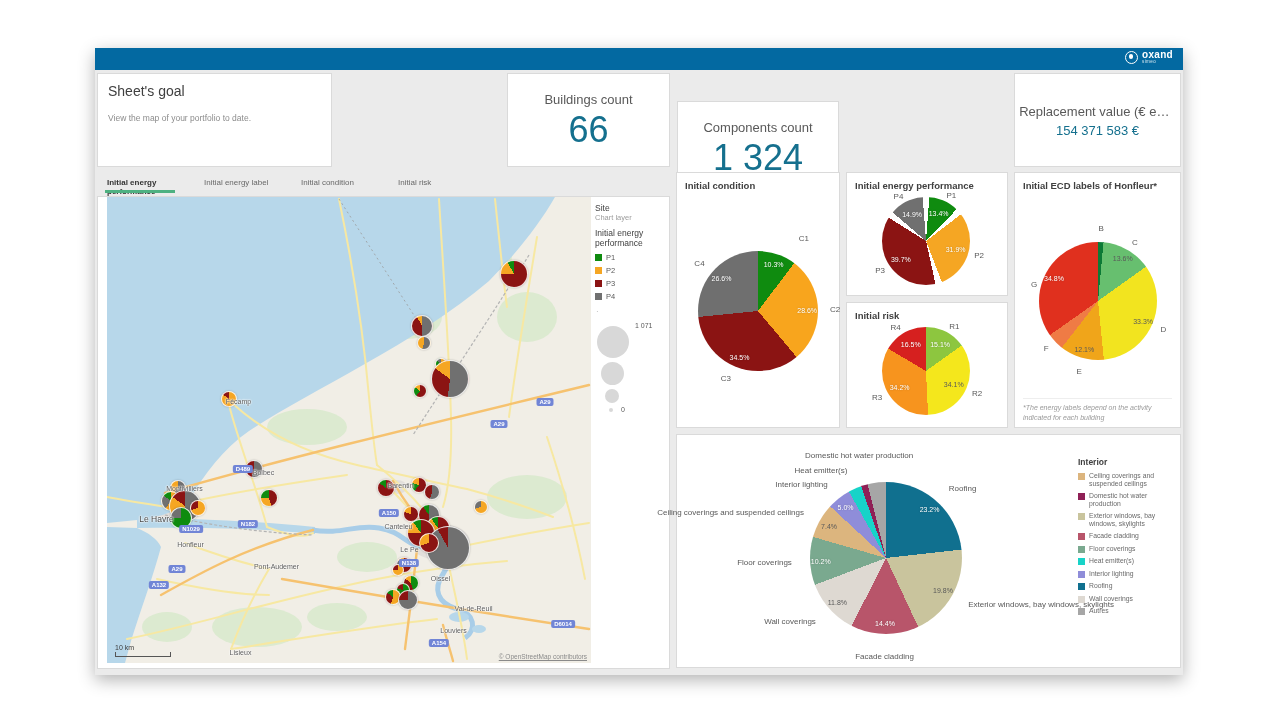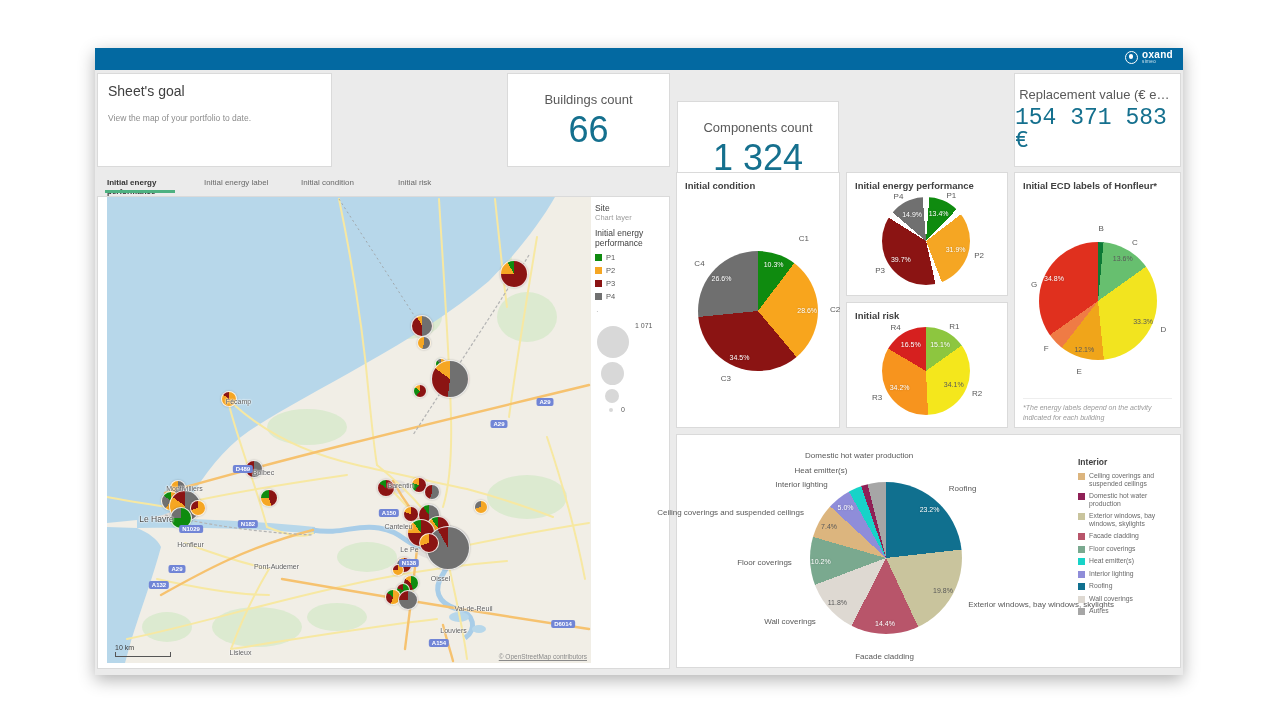--- a/index.html
+++ b/index.html
@@ -13,21 +13,21 @@
   .logo-words{line-height:1;}
   .logo-main{font-size:10px;font-weight:bold;letter-spacing:.3px;}
   .logo-sub{font-size:4.5px;opacity:.85;letter-spacing:.4px;}
   .card,.panel{position:absolute;background:#fff;border:1px solid #dadada;box-sizing:border-box;}
   .goal-title{font-size:14px;font-weight:normal;color:#404040;margin:9px 0 14px 10px;}
   .goal-desc{font-size:8.5px;color:#8c8c8c;margin-left:10px;}
   .kpi{display:flex;flex-direction:column;align-items:center;justify-content:center;gap:5px;}
   .kpi-label{font-size:13px;color:#595959;white-space:nowrap;max-width:95%;overflow:hidden;text-overflow:ellipsis;}
   .kpi-value{color:#15708e;font-size:36px;line-height:1;}
   .kpi-value.mid{font-size:24px;}
-  .kpi-value.small{font-size:23px;font-family:Liberation Mono, monospace;}
+  .kpi-value.small{font-size:13px;}
   .tabs{position:absolute;left:2px;top:124px;width:573px;height:22px;display:flex;}
   .tab{width:97px;padding:6px 0 0 10px;font-size:8px;color:#696969;position:relative;cursor:pointer;box-sizing:border-box;}
   .tab.active{color:#333;font-weight:bold;}
   .tab.active::after{content:"";position:absolute;left:8px;bottom:1px;width:70px;height:3px;background:#4eb181;}
   .panel-title{font-size:9.5px;font-weight:bold;color:#404040;padding:7px 0 0 8px;}
   .pie-box{position:absolute;left:0;top:0;right:0;bottom:0;}
   .pie{position:absolute;border-radius:50%;}
   .pct{position:absolute;font-size:7px;color:#fff;transform:translate(-50%,-50%);white-space:nowrap;text-shadow:0 0 2px rgba(0,0,0,.25);}
   .pct.dark{color:#595959;text-shadow:none;}
   .olabel{position:absolute;font-size:8px;color:#595959;white-space:nowrap;}

